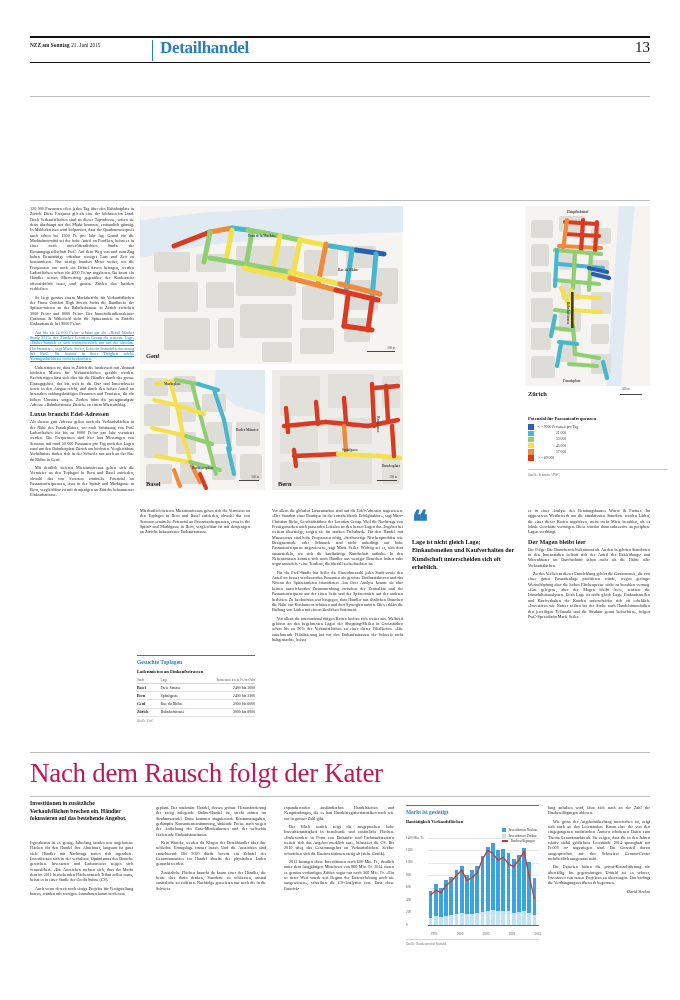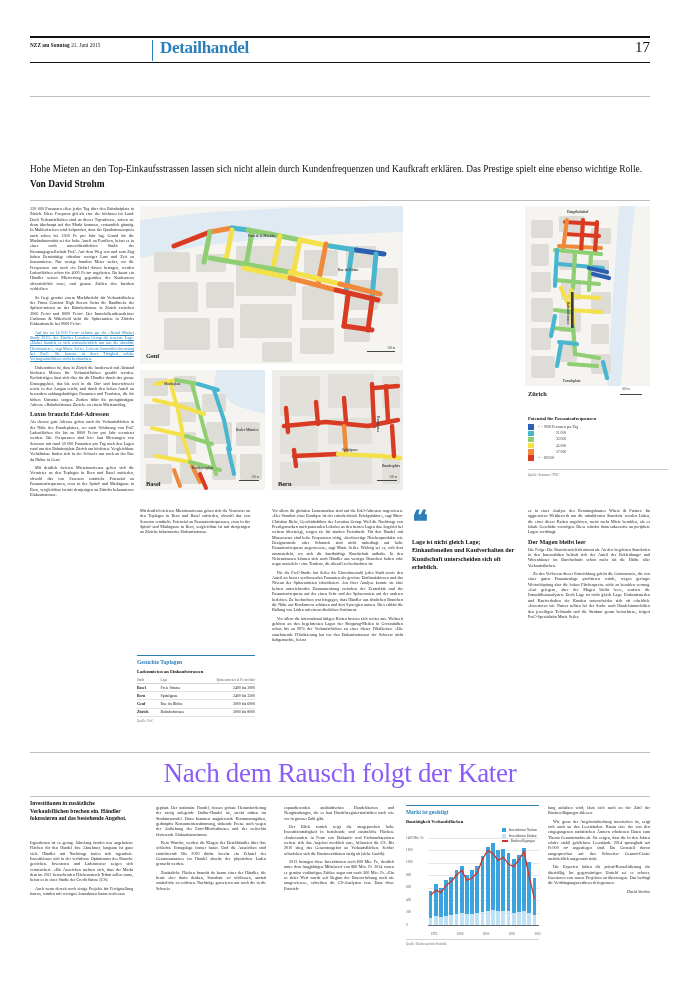--- a/index.html
+++ b/index.html
@@ -64,21 +64,21 @@
 
   
   .quote{position:absolute;left:412px;top:512px;width:108px;}
   .qmark{font-size:30px;line-height:20px;color:#2b7fb8;font-weight:bold;
       font-family:"Liberation Serif",serif;}
   .qtext{font-size:6.1px;line-height:8.4px;font-weight:bold;color:#111;margin-top:6px;}
 
   
   .rule2{position:absolute;left:30px;top:752px;width:620px;height:1px;background:#bfbfbf;}
   .headline2{position:absolute;left:30px;top:758px;width:620px;
-      font-size:27px;line-height:30px;color:#8b5cf6;letter-spacing:-0.3px;text-align:center;}
+      font-size:27px;line-height:30px;color:#be185d;letter-spacing:-0.3px;}
   .lead2{position:absolute;left:30px;top:800px;width:103px;
       font-size:5.6px;line-height:7.6px;font-weight:bold;color:#111;}
 
   
   .chartbox{position:absolute;left:406px;top:805px;width:133px;}
   .ch-rule{height:1px;background:#2b7fb8;}
   .ch-title{font-size:5.4px;font-weight:bold;color:#2b7fb8;margin:3px 0 4px 0;}
   .ch-sub{font-size:4.6px;font-weight:bold;color:#111;margin-bottom:2px;}
   .ch-plot{position:relative;width:133px;height:110px;}
   .ch-ylab{position:absolute;font-size:3.3px;color:#555;left:0;}
@@ -97,29 +97,24 @@
 
 <div class="page">
 
   <div class="mh-rule-top"></div>
   <div class="mh-source">
     <b>NZZ am Sonntag</b>
     <span>21. Juni 2015</span>
   </div>
   <div class="mh-sep"></div>
   <div class="mh-section">Detailhandel</div>
-  <div class="mh-page">17</div>
+  <div class="mh-page">13</div>
   <div class="mh-rule-bot"></div>
 
   <div class="rule-thin" style="left:30px;top:96px;width:620px;"></div>
-  <div class="subhead">
-    <span>Hohe Mieten an den Top-Einkaufsstrassen lassen sich nicht allein durch Kundenfrequenzen und Kaufkraft</span>
-    <span>erklären. Das Prestige spielt eine ebenso wichtige Rolle.</span>
-    <b>Von David Strohm</b>
-  </div>
   <div class="rule-thin" style="left:30px;top:200px;width:620px;"></div>
 
   <div class="col" style="left:30px;top:206px;width:104px;height:530px;">
     <p class="noind">120 000 Passanten eilen jeden Tag über den Bahnhofplatz in Zürich. Diese Frequenz gilt als eine der höchsten im Land. Doch Verkaufsflächen sind an dieser Top-adresse, sofern sie denn überhaupt auf den Markt kommen, erstaunlich günstig. In Maklerkreisen wird kolportiert, dass der Quadratmeterpreis auch schon bei 1300 Fr. pro Jahr lag. Grund für die Marktabnormität sei der hohe Anteil an Pendlern, heisst es in einer noch unveröffentlichten Studie der Beratungsgesellschaft PwC. Auf dem Weg von und zum Zug haben Berufstätige offenbar weniger Lust und Zeit zu konsumieren. Nur wenige hundert Meter weiter, wo die Frequenzen nur noch ein Drittel davon betragen, werden Ladenflächen schon für 4000 Fr./m² angeboten. Da kauzt ein Händler seinen Mietvertrag gegenüber der Konkurrenz offensichtlich teuer, und genaue Zahlen den Insidern verbleiben.</p>
     <p class="ind">So liegt gemäss einem Marktbericht für Verkaufsflächen der Firma Comfort High Streets Swiss die Bandbreite der Spitzen-mieten an der Bahnhofstrasse in Zürich zwischen 3000 Fr./m² und 8000 Fr./m². Der Immobiliendienstleister Cushman &amp; Wakefield sieht die Spitzenmiete in Zürichs Einkaufsmeile bei 9000 Fr./m².</p>
     <p class="ind"><span class="lnk">Auf bis zu 14 000 Fr./m² schätzt gar die «Retail Market Study 2015» der Zürcher Location Group die teuerste Lage. «Dabei handelt es sich wahrscheinlich nur um die absolute Höchstmiete», sagt Marie Seiler, Leiterin Immobilienberatung bei PwC. Sie konnte in ihrer Tätigkeit solche Vertragsabschlüsse nicht beobachten.</span></p>
     <p class="ind">Unbestritten ist, dass in Zürich die landesweit mit Abstand höchsten Mieten für Verkaufsflächen gezahlt werden. Rechtfertigen lässt sich dies für die Händler durch das grosse Einzugsgebiet, das bis weit in die Ost- und Innerschweiz sowie in den Aargau reicht, und durch den hohen Anteil an besonders zahlungskräftigen Passanten und Touristen, die für höhere Umsätze sorgen. Zudem führt die preisgünstigste Adresse «Bahnhofstrasse Zürich» zu einem Mietzuschlag.</p>
     <div class="subhd">Luxus braucht Edel-Adressen</div>
     <p class="noind">Als ebenso gute Adresse gelten auch die Verkaufsflächen in der Nähe des Paradeplatzes, wo nach Schätzung von PwC Ladenflächen für bis zu 8000 Fr./m² pro Jahr vermietet werden. Die Frequenzen sind hier laut Messungen von Senozon mit rund 50 000 Passanten pro Tag nach den Lagen rund um den Bahnhofplatz Zürich am höchsten. Vergleichbare Verhältnisse finden sich in der Schweiz nur noch an der Rue du Rhône in Genf.</p>
     <p class="ind">Mit deutlich tieferen Mietzinsniveaus gehen sich die Vermieter an den Toplagen in Bern und Basel zufrieden, obwohl das von Senozon ermittelte Potenzial an Passantenfrequenzen, etwa in der Spital- und Marktgasse in Bern, vergleichbar ist mit demjenigen an Zürichs bekanntester Einkaufsstrasse.</p>

